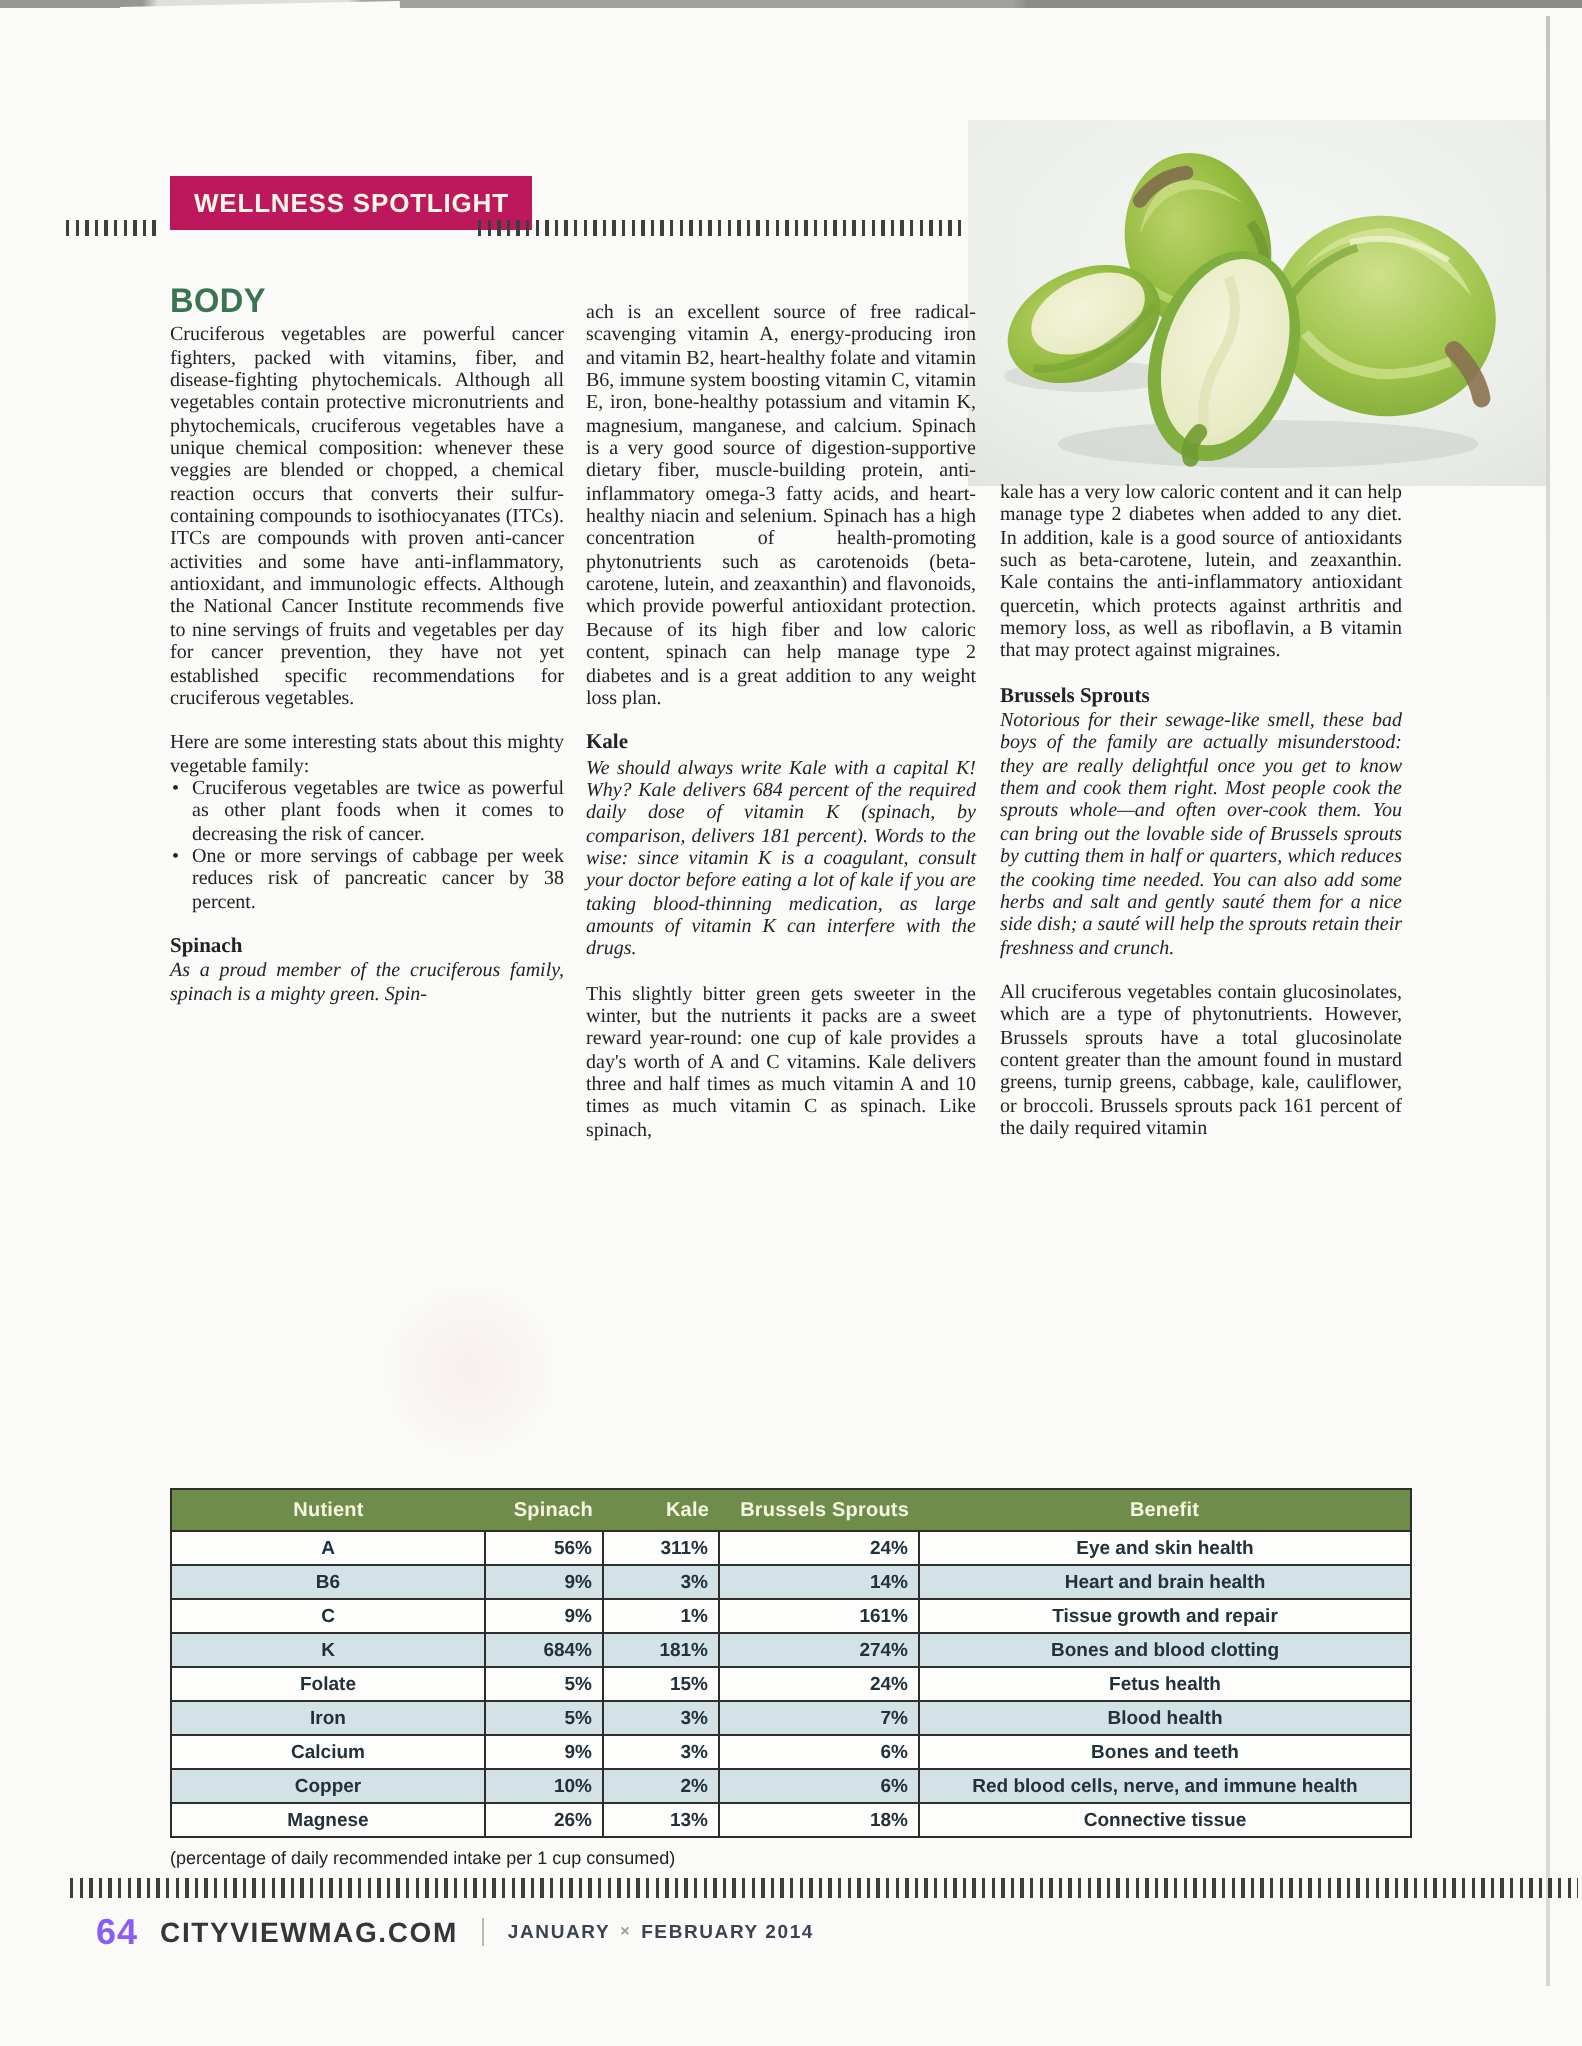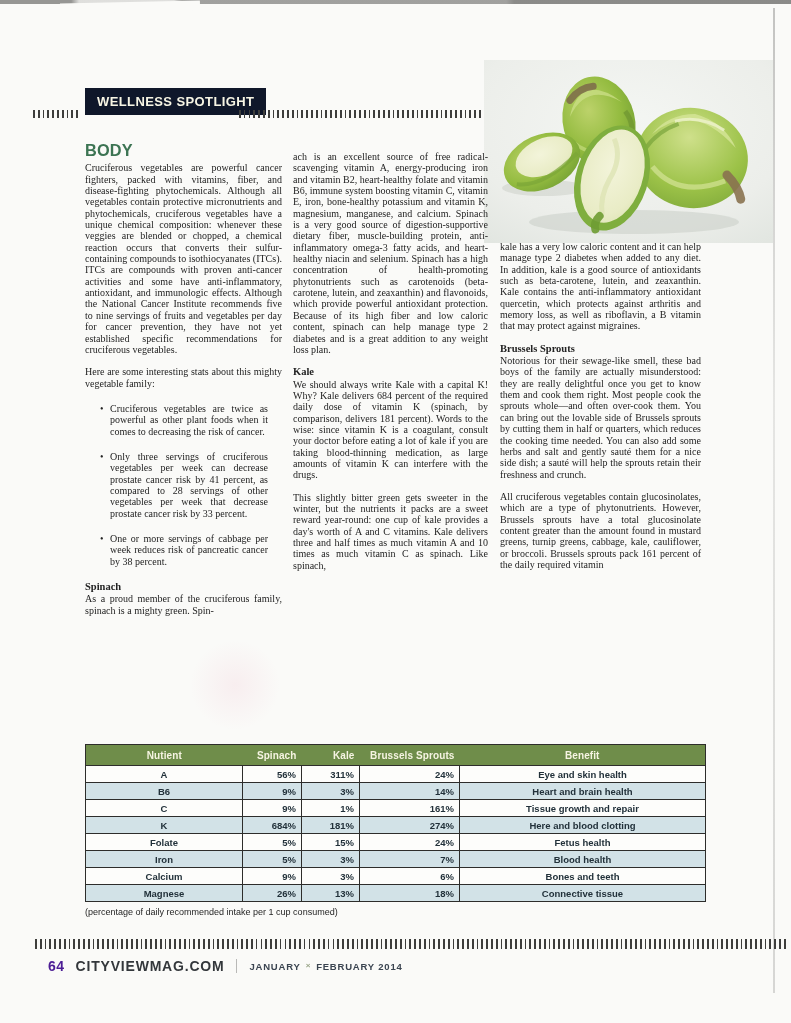--- a/index.html
+++ b/index.html
@@ -12,21 +12,21 @@
   
   .scan-top{position:absolute;left:0;top:0;width:791px;height:4px;background:linear-gradient(90deg,#7d7d7b 0 9%,#d8d8d6 10% 22%,#8a8a88 23% 64%,#6f6f6d 65% 100%);opacity:.8;}
   .scan-wedge{position:absolute;left:60px;top:2px;width:140px;height:10px;background:#fafaf8;transform:rotate(-1.2deg);}
   .scan-right-edge{position:absolute;left:773px;top:8px;width:2px;height:985px;background:linear-gradient(180deg,rgba(150,150,148,.55),rgba(190,190,188,.35) 40%,rgba(170,170,168,.45));}
   .smudge1{position:absolute;left:150px;top:790px;width:120px;height:110px;border-radius:50%;background:radial-gradient(closest-side,rgba(226,130,160,.14),rgba(226,130,160,0));}
   .smudge2{position:absolute;left:190px;top:640px;width:90px;height:90px;border-radius:50%;background:radial-gradient(closest-side,rgba(226,130,160,.10),rgba(226,130,160,0));}
 
   
   .section-tag{
     position:absolute; left:85px; top:88px; height:27px; padding:0 12px;
-    background:#0f172a; color:#f7f5e4;
+    background:#be185d; color:#f7f5e4;
     font-family:"Liberation Sans", sans-serif; font-weight:bold;
     font-size:13px; letter-spacing:.4px; line-height:27px;
     transform-origin:left center;
   }
   .ticks{
     background-image:repeating-linear-gradient(90deg,#3e3e3c 0px,#3e3e3c 1.7px,rgba(0,0,0,0) 1.7px,rgba(0,0,0,0) 4.8px);
     height:8px; position:absolute;
   }
   .ticks-left{left:33px;top:110px;width:45px;}
   .ticks-right{left:239px;top:110px;width:247px;}
@@ -36,30 +36,30 @@
   .photo{position:absolute;left:484px;top:60px;width:289px;height:183px;}
   .photo svg{display:block;}
 
   
   .col{position:absolute; font-size:10px; line-height:11.35px; text-align:justify;}
   .col1{left:85px; top:145px; width:197px;}
   .col2{left:293px; top:151px; width:195px;}
   .col3{left:500px; top:241px; width:201px;}
   .col p{margin:0;}
   .col p + p, .col ul + h3, .col p + h3{margin-top:11px;}
-  .col h3 + p{margin-top:0;}
+  .col h3 + p{margin-top:0;font-style:italic;}
   .page-title{
     font-family:"Liberation Sans", sans-serif; font-weight:bold;
     font-size:17px; letter-spacing:.2px; color:#3c7453; margin:0 0 6px 0;
     transform:scaleX(.96); transform-origin:left;
   }
   .col h3{font-size:10.5px; margin:11px 0 1px 0; font-weight:bold; text-align:left;}
   .stats{margin-top:11px;}
   ul.stats-list{list-style:none;margin:0;padding:0;}
-  ul.stats-list li{position:relative;padding-left:11px;margin:14px;}
+  ul.stats-list li{position:relative;padding-left:11px;margin:0;}
   ul.stats-list li::before{content:"\2022";position:absolute;left:1px;top:0;}
 
   
   .table-wrap{position:absolute;left:85px;top:744px;width:622px;}
   table.nutrient{
     border-collapse:collapse; width:620px; table-layout:fixed;
     font-family:"Liberation Sans", sans-serif; font-weight:bold;
     font-size:9.5px; color:#22313a;
     border:1.5px solid #2d2d2b;
   }
@@ -76,21 +76,21 @@
     margin-top:5px; font-family:"Liberation Sans", sans-serif; font-weight:normal;
     font-size:9px; color:#1f1f1f; text-align:left;
   }
 
   
   .footer{
     position:absolute; left:48px; top:955px; width:700px; height:22px;
     display:flex; align-items:center;
     font-family:"Liberation Sans", sans-serif; font-weight:bold; color:#3a424a;
   }
-  .page-num{font-size:14px; color:#4c1d95; letter-spacing:.5px;}
+  .page-num{font-size:18px; color:#8b5cf6; letter-spacing:.5px;}
   .site{font-size:14px; letter-spacing:.8px; margin-left:11px; color:#33373b;}
   .footer-sep{width:1px; height:14px; background:#b9b9b7; margin:0 12px;}
   .issue{font-size:9.5px; letter-spacing:.8px; color:#3a4450; display:flex; align-items:flex-start;}
   .issue .x-mark{font-size:8px; color:#98a487; margin:0 5px;}
 </style>
 </head>
 <body>
 
 <div class="page">
 
@@ -166,21 +166,20 @@
       </g>
     </svg>
   </div>
 
   <div class="col col1">
     <h1 class="page-title">BODY</h1>
     <p>Cruciferous vegetables are powerful cancer fighters, packed with vitamins, fiber, and disease-fighting phytochemicals. Although all vegetables contain protective micronutrients and phytochemicals, cruciferous vegetables have a unique chemical composition: whenever these veggies are blended or chopped, a chemical reaction occurs that converts their sulfur-containing compounds to isothiocyanates (ITCs). ITCs are compounds with proven anti-cancer activities and some have anti-inflammatory, antioxidant, and immunologic effects. Although the National Cancer Institute recommends five to nine servings of fruits and vegetables per day for cancer prevention, they have not yet established specific recommendations for cruciferous vegetables.</p>
     <p class="stats">Here are some interesting stats about this mighty vegetable family:</p>
     <ul class="stats-list">
       <li>Cruciferous vegetables are twice as powerful as other plant foods when it comes to decreasing the risk of cancer.</li>
-      <li>Only three servings of cruciferous vegetables per week can decrease prostate cancer risk by 41 percent, as compared to 28 servings of other vegetables per week that decrease prostate cancer risk by 33 percent.</li>
       <li>One or more servings of cabbage per week reduces risk of pancreatic cancer by 38 percent.</li>
     </ul>
     <h3>Spinach</h3>
     <p>As a proud member of the cruciferous family, spinach is a mighty green. Spin-</p>
   </div>
 
   <div class="col col2">
     <p>ach is an excellent source of free radical-scavenging vitamin A, energy-producing iron and vitamin B2, heart-healthy folate and vitamin B6, immune system boosting vitamin C, vitamin E, iron, bone-healthy potassium and vitamin K, magnesium, manganese, and calcium. Spinach is a very good source of digestion-supportive dietary fiber, muscle-building protein, anti-inflammatory omega-3 fatty acids, and heart-healthy niacin and selenium. Spinach has a high concentration of health-promoting phytonutrients such as carotenoids (beta-carotene, lutein, and zeaxanthin) and flavonoids, which provide powerful antioxidant protection. Because of its high fiber and low caloric content, spinach can help manage type 2 diabetes and is a great addition to any weight loss plan.</p>
     <h3>Kale</h3>
     <p>We should always write Kale with a capital K! Why? Kale delivers 684 percent of the required daily dose of vitamin K (spinach, by comparison, delivers 181 percent). Words to the wise: since vitamin K is a coagulant, consult your doctor before eating a lot of kale if you are taking blood-thinning medication, as large amounts of vitamin K can interfere with the drugs.</p>
@@ -232,21 +231,21 @@
           <td class="c-right">9%</td>
           <td class="c-right">1%</td>
           <td class="c-right">161%</td>
           <td class="c-left">Tissue growth and repair</td>
         </tr>
         <tr>
           <td class="c-left">K</td>
           <td class="c-right">684%</td>
           <td class="c-right">181%</td>
           <td class="c-right">274%</td>
-          <td class="c-left">Here and blood clotting</td>
+          <td class="c-left">Bones and blood clotting</td>
         </tr>
         <tr>
           <td class="c-left">Folate</td>
           <td class="c-right">5%</td>
           <td class="c-right">15%</td>
           <td class="c-right">24%</td>
           <td class="c-left">Fetus health</td>
         </tr>
         <tr>
           <td class="c-left">Iron</td>
@@ -254,20 +253,27 @@
           <td class="c-right">3%</td>
           <td class="c-right">7%</td>
           <td class="c-left">Blood health</td>
         </tr>
         <tr>
           <td class="c-left">Calcium</td>
           <td class="c-right">9%</td>
           <td class="c-right">3%</td>
           <td class="c-right">6%</td>
           <td class="c-left">Bones and teeth</td>
+        </tr>
+        <tr>
+          <td class="c-left">Copper</td>
+          <td class="c-right">10%</td>
+          <td class="c-right">2%</td>
+          <td class="c-right">6%</td>
+          <td class="c-left">Red blood cells, nerve, and immune health</td>
         </tr>
         <tr>
           <td class="c-left">Magnese</td>
           <td class="c-right">26%</td>
           <td class="c-right">13%</td>
           <td class="c-right">18%</td>
           <td class="c-left">Connective tissue</td>
         </tr>
       </tbody>
     </table>

